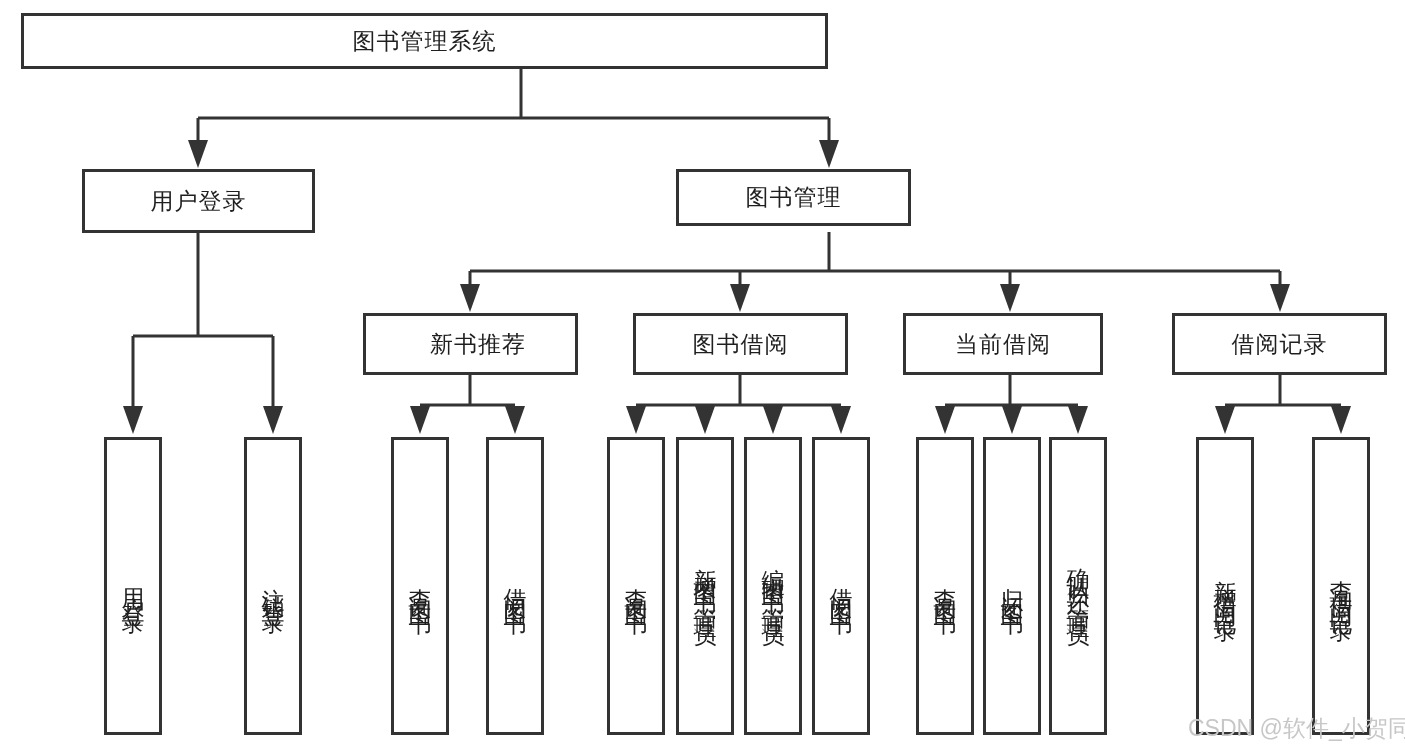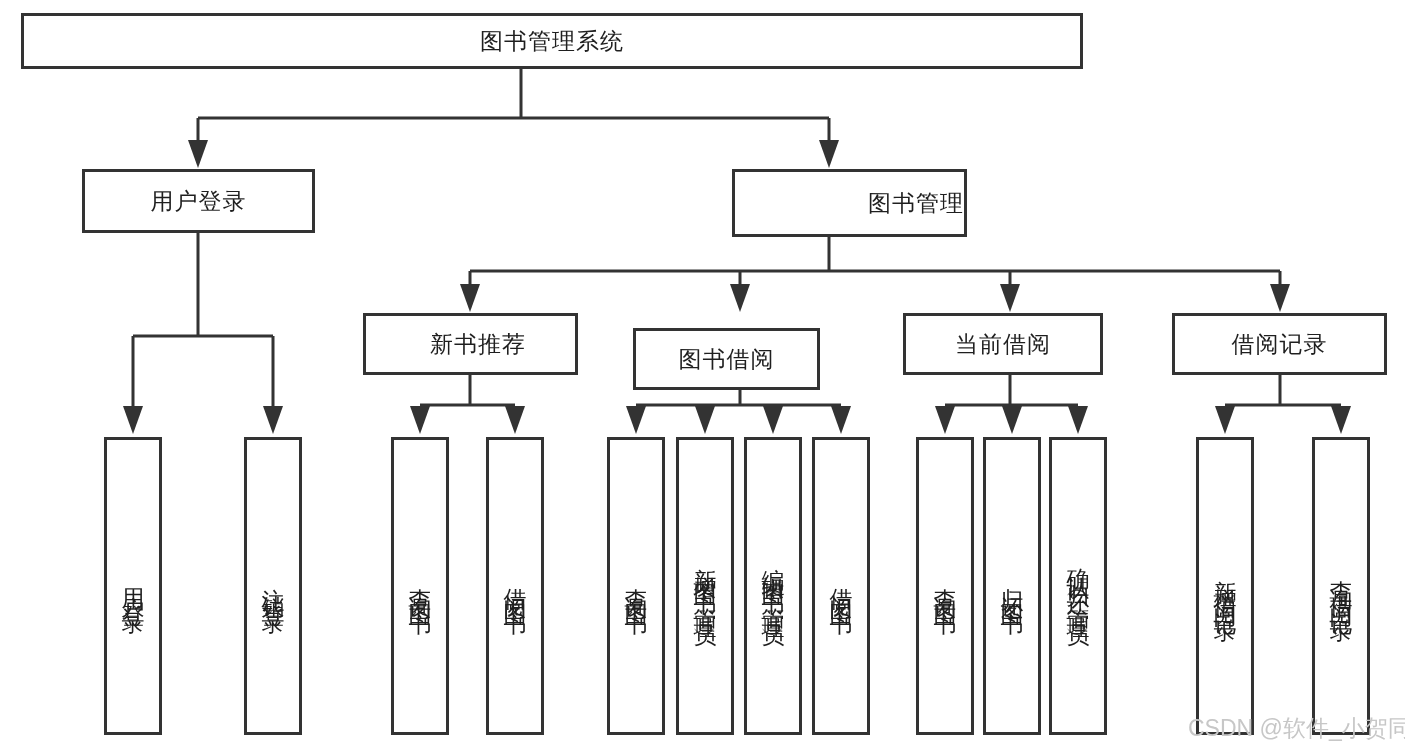--- a/index.html
+++ b/index.html
@@ -103,35 +103,35 @@
     <path d="M1010,374 V405 M945,405 H1078"></path>
     <polygon points="935,406 955,406 945,434"></polygon>
     <polygon points="1002,406 1022,406 1012,434"></polygon>
     <polygon points="1068,406 1088,406 1078,434"></polygon>
 
     <path d="M1280,374 V405 M1225,405 H1341"></path>
     <polygon points="1215,406 1235,406 1225,434"></polygon>
     <polygon points="1331,406 1351,406 1341,434"></polygon>
   </svg>
 
-  <div class="box h" style="left:21px;top:13px;width:1062px;height:56px;">
+  <div class="box h" style="left:21px;top:13px;width:807px;height:56px;">
     <span>图书管理系统</span>
   </div>
 
   <div class="box h" style="left:82px;top:169px;width:233px;height:64px;">
     <span>用户登录</span>
   </div>
-  <div class="box h" style="left:732px;top:169px;width:235px;height:68px;justify-content:flex-end;">
+  <div class="box h" style="left:676px;top:169px;width:235px;height:57px;">
     <span>图书管理</span>
   </div>
 
   <div class="box h" style="left:363px;top:313px;width:215px;height:62px;padding-left:15px;">
     <span>新书推荐</span>
   </div>
-  <div class="box h" style="left:633px;top:328px;width:187px;height:62px;">
+  <div class="box h" style="left:633px;top:313px;width:215px;height:62px;">
     <span>图书借阅</span>
   </div>
   <div class="box h" style="left:903px;top:313px;width:200px;height:62px;">
     <span>当前借阅</span>
   </div>
   <div class="box h" style="left:1172px;top:313px;width:215px;height:62px;">
     <span>借阅记录</span>
   </div>
 
   <div class="box v" style="left:104px;top:437px;width:58px;height:298px;">

